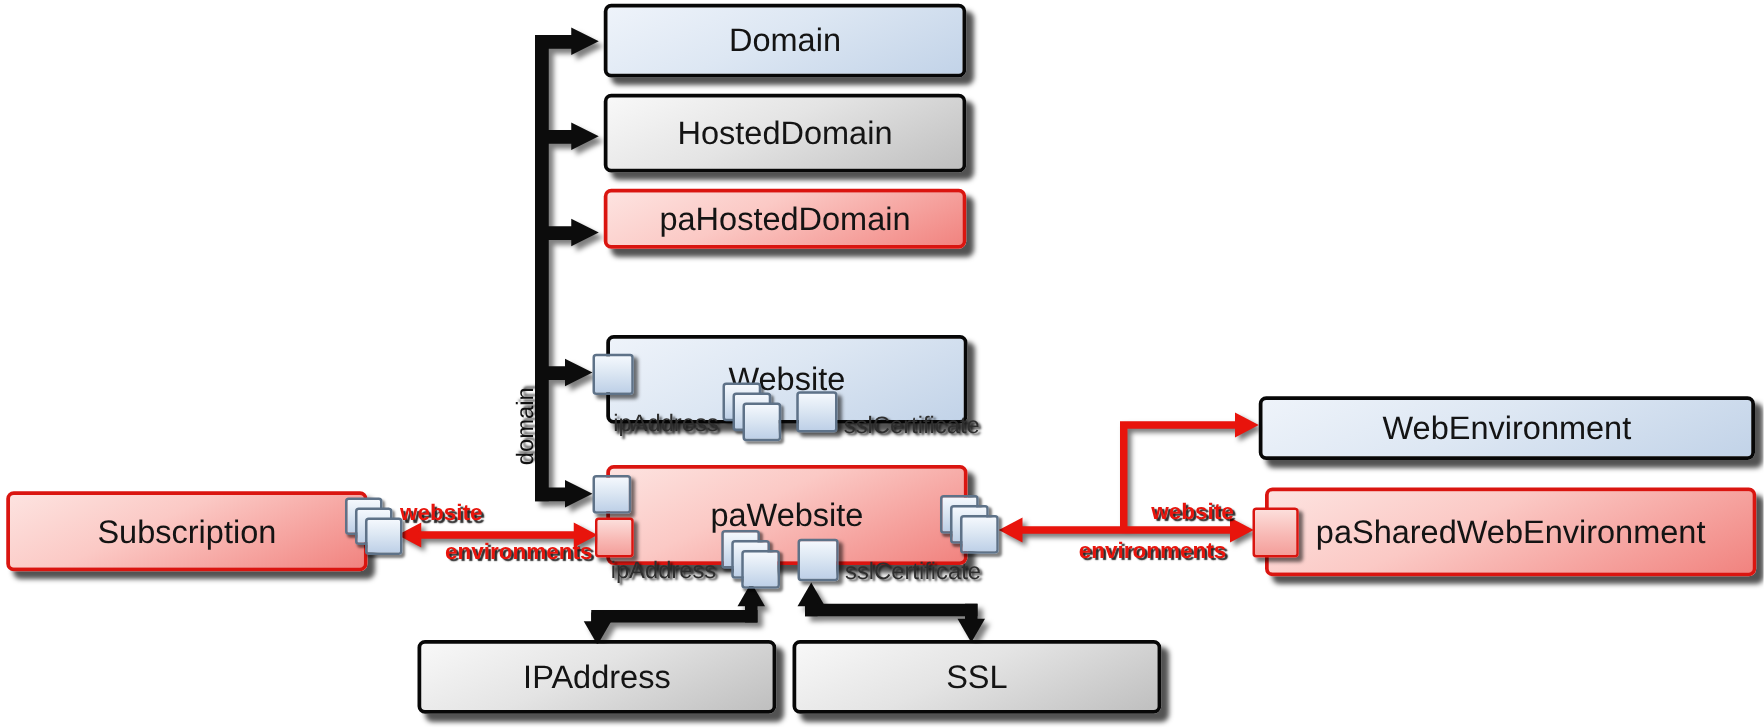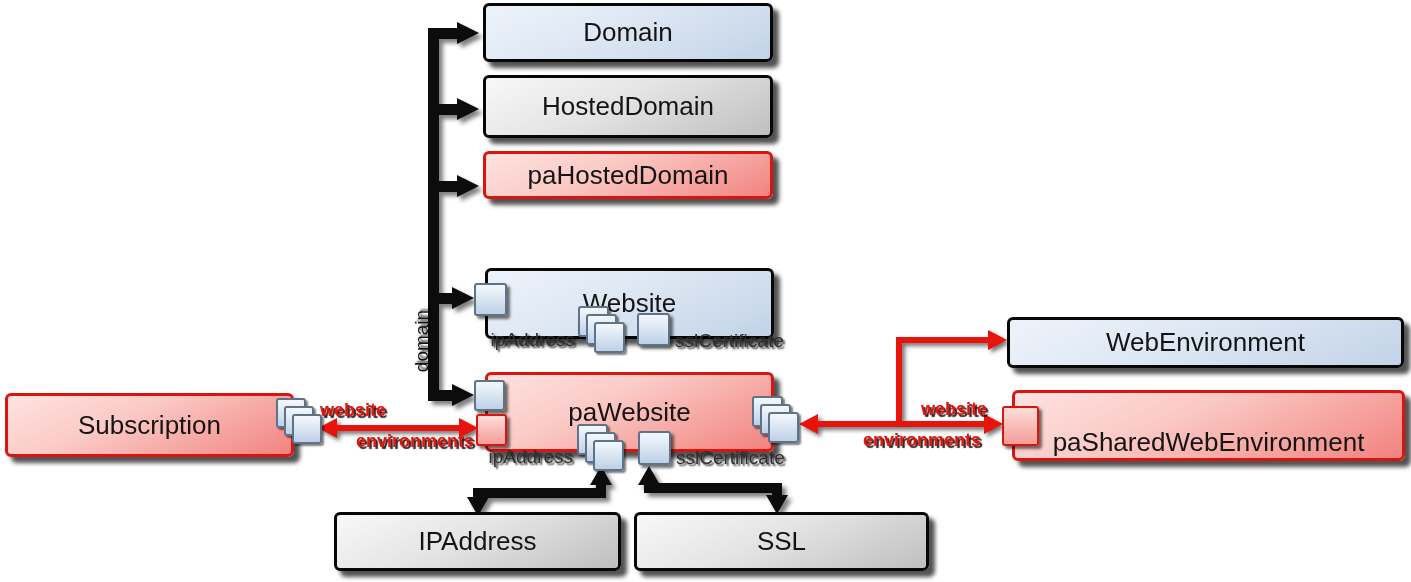--- a/index.html
+++ b/index.html
@@ -128,21 +128,21 @@
   </div>
   <div class="node red" style="left:5px;top:393px;width:289px;height:64px;">
     <span>Subscription</span>
   </div>
   <div class="node red" style="left:485px;top:372px;width:289px;height:80px;">
     <span>paWebsite</span>
   </div>
   <div class="node blue" style="left:1007px;top:317px;width:397px;height:51px;">
     <span>WebEnvironment</span>
   </div>
-  <div class="node red" style="left:1012px;top:390px;width:393px;height:71px;align-items:flex-end;">
+  <div class="node red" style="left:1012px;top:390px;width:393px;height:71px;">
     <span>paSharedWebEnvironment</span>
   </div>
   <div class="node gray" style="left:334px;top:512px;width:287px;height:59px;">
     <span>IPAddress</span>
   </div>
   <div class="node gray" style="left:634px;top:512px;width:295px;height:59px;">
     <span>SSL</span>
   </div>
 
   <div class="port" style="left:474px;top:283px;width:33px;height:33px;"></div>

